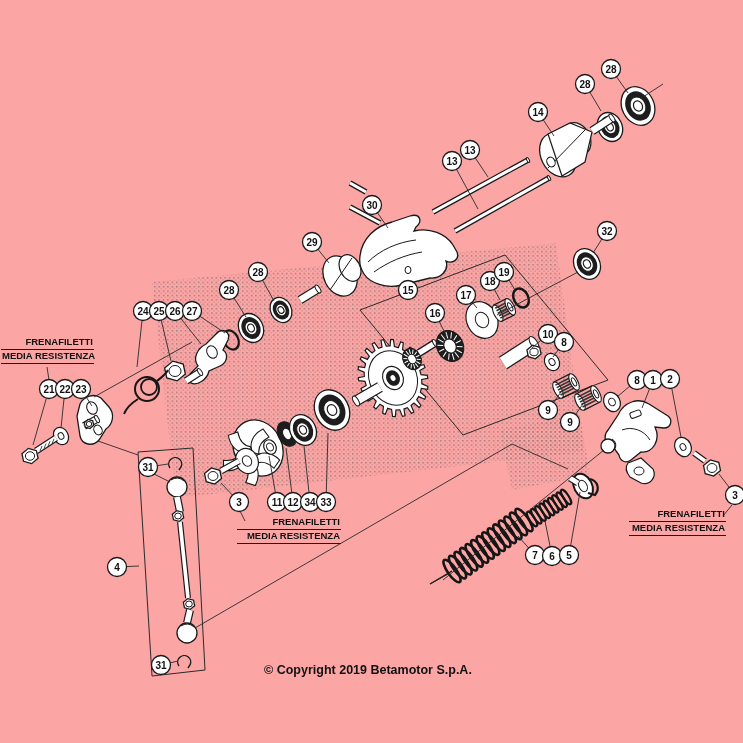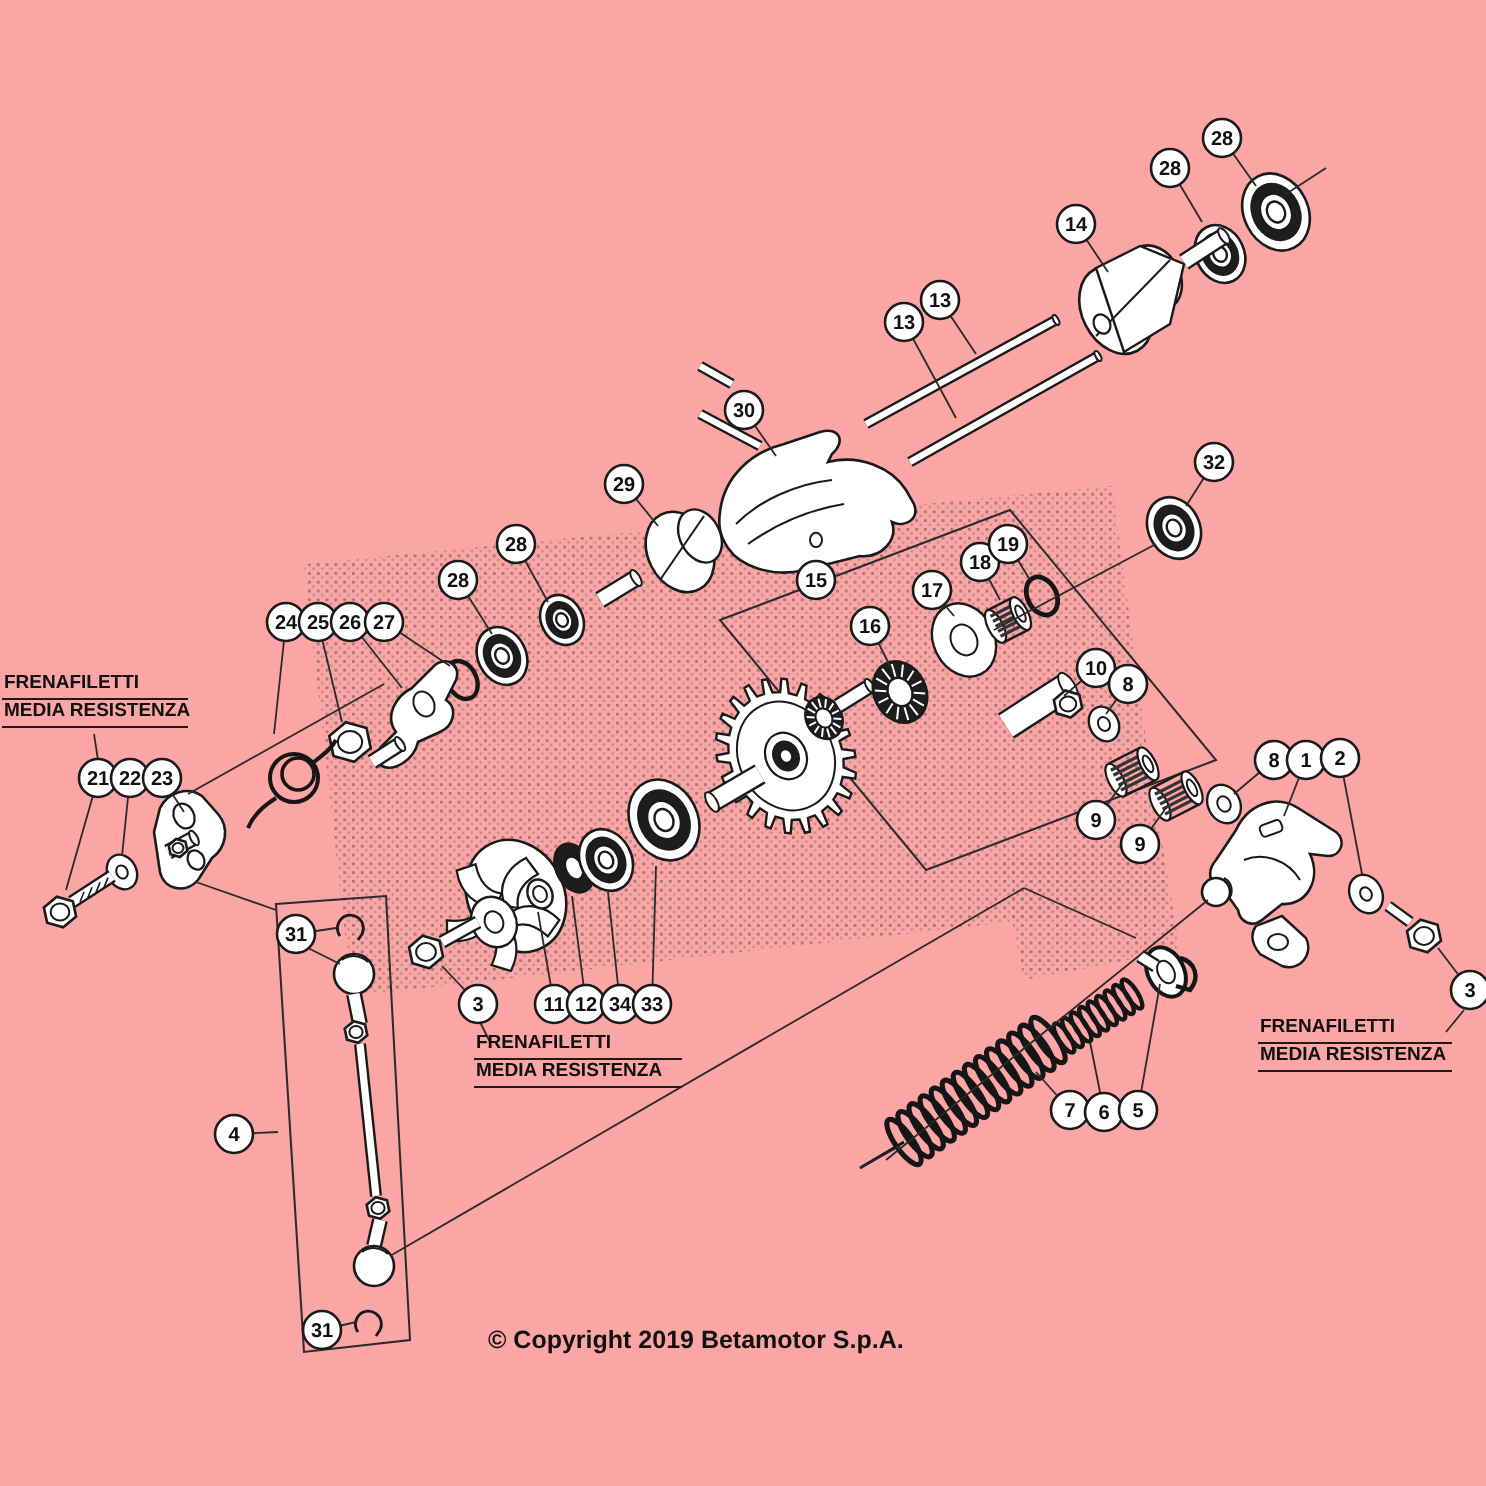--- a/index.html
+++ b/index.html
@@ -1,20 +1,20 @@
 <!DOCTYPE html>
 <html><head>
 <meta charset="utf-8">
 <style>
   html,body{margin:0;padding:0;background:#fff;}
   .canvas{position:relative;width:743px;height:743px;background:#fca5a5;
           font-family:"Liberation Sans",sans-serif;overflow:hidden;}
   svg{position:absolute;left:0;top:0;}
   .thread-label{position:absolute;font-weight:bold;font-size:9.5px;color:#111;
-                text-align:left;line-height:1.25;}
+                text-align:right;line-height:1.25;}
   .thread-label .tl-line{border-bottom:1.2px solid #1a1a1a;padding:0 1px 1px 1px;white-space:nowrap;}
   .copyright{position:absolute;font-weight:bold;font-size:12.5px;color:#111;white-space:nowrap;}
 </style>
 </head>
 <body>
 
 <div class="canvas">
   <svg width="743" height="743" viewBox="0 0 743 743">
     <defs>
       <pattern id="halftone" width="4.4" height="4.4" patternUnits="userSpaceOnUse">
@@ -632,14 +632,14 @@
       <div class="thread-label" style="left: 237px; top: 516px; width: 104px;">
         <div class="tl-line">FRENAFILETTI</div>
         <div class="tl-line">MEDIA RESISTENZA</div>
       </div>
       <div class="thread-label" style="left: 629px; top: 508px; width: 97px;">
         <div class="tl-line">FRENAFILETTI</div>
         <div class="tl-line">MEDIA RESISTENZA</div>
       </div>
     </div>
 
-  <div class="copyright" id="copyright" style="left: 244px; top: 663px;">© Copyright 2019 Betamotor S.p.A.</div>
+  <div class="copyright" id="copyright" style="left: 264px; top: 663px;">© Copyright 2019 Betamotor S.p.A.</div>
 </div>
 
 </body></html>

